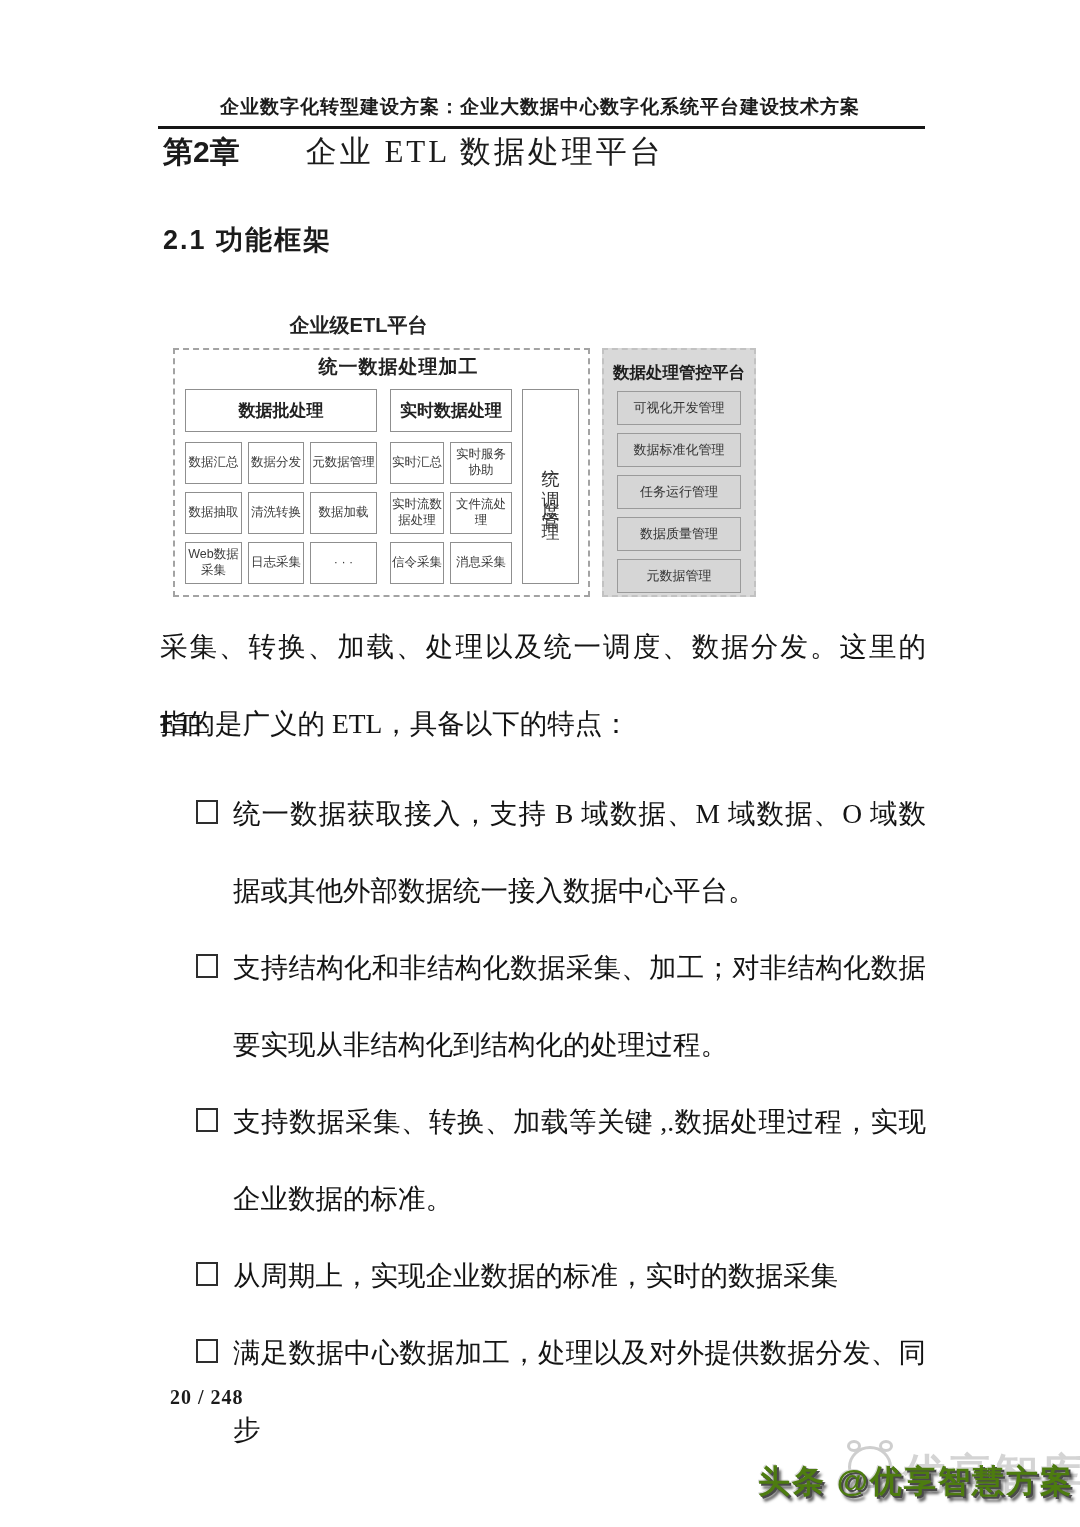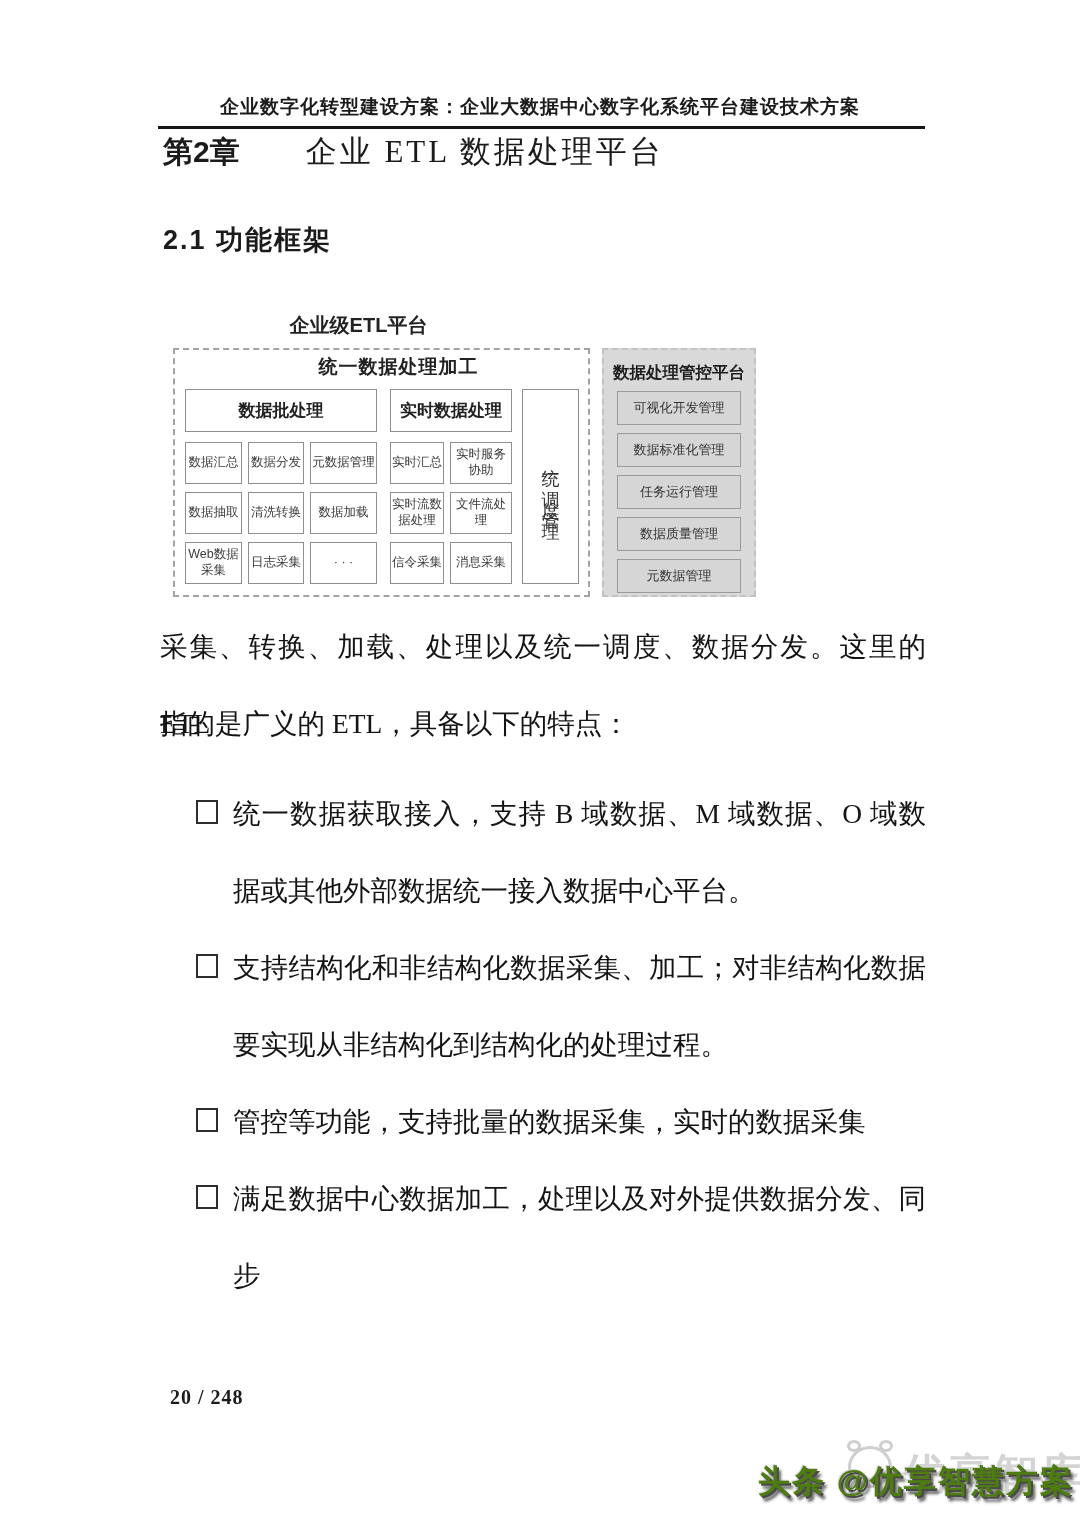--- a/index.html
+++ b/index.html
@@ -197,21 +197,24 @@
     <div class="p-line">指的是广义的 ETL，具备以下的特点：</div>
 
     <div class="bullets">
       <div class="bullet">
         <span class="sq"></span><span>统一数据获取接入，支持 B 域数据、M 域数据、O 域数据或其他外部数据统一接入数据中心平台。</span>
       </div>
       <div class="bullet">
         <span class="sq"></span><span>支持结构化和非结构化数据采集、加工；对非结构化数据要实现从非结构化到结构化的处理过程。</span>
       </div>
       <div class="bullet">
-        <span class="sq"></span><span>管控等功能，支持批量的数据采集，实时的数据采集</span>
+        <span class="sq"></span><span>支持数据采集、转换、加载等关键 ,.数据处理过程，实现企业数据的标准。</span>
+      </div>
+      <div class="bullet">
+        <span class="sq"></span><span>从周期上，实现企业数据的标准，实时的数据采集</span>
       </div>
       <div class="bullet">
         <span class="sq"></span><span>满足数据中心数据加工，处理以及对外提供数据分发、同步</span>
       </div>
 
     </div>
   </div>
 
   <div class="page-number">20 / 248</div>
 

